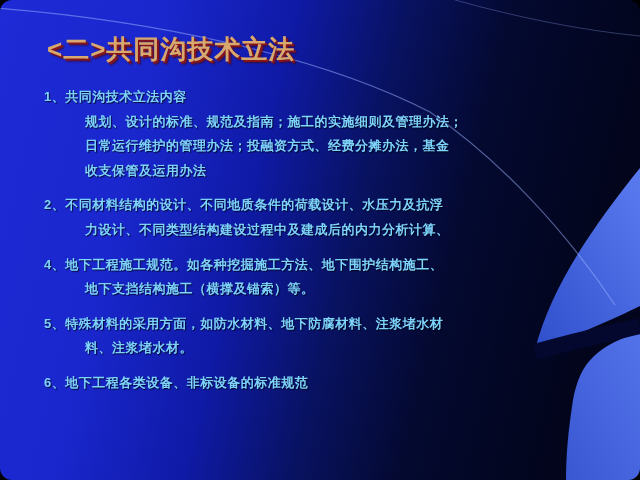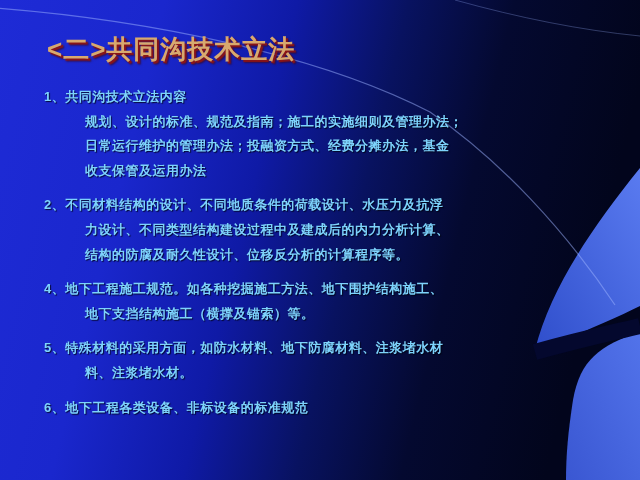--- a/index.html
+++ b/index.html
@@ -1,20 +1,21 @@
 <!DOCTYPE html>
 <html><head>
 <meta charset="utf-8">
 <style>
   html,body{margin:0;padding:0;background:#000;}
   .slide{
     position:relative;
     width:640px;height:480px;
     overflow:hidden;
     font-family:"Liberation Sans", sans-serif;
+    border-radius:12px;
   }
   .bg{position:absolute;left:0;top:0;width:640px;height:480px;display:block;}
   .title{
     position:absolute;
     left:47px;top:32px;
     margin:0;
     font-size:26px;
     font-weight:bold;
     letter-spacing:1px;
     color:#d8a96e;
@@ -77,21 +78,20 @@
 
   <h1 class="title">&lt;二&gt;共同沟技术立法</h1>
 
   <div class="content" id="content">
       <div class="line indent-0">1、共同沟技术立法内容</div>
       <div class="line indent-1">规划、设计的标准、规范及指南；施工的实施细则及管理办法；</div>
       <div class="line indent-1">日常运行维护的管理办法；投融资方式、经费分摊办法，基金</div>
       <div class="line indent-1">收支保管及运用办法</div>
       <div class="line indent-0 para-gap">2、不同材料结构的设计、不同地质条件的荷载设计、水压力及抗浮</div>
       <div class="line indent-1">力设计、不同类型结构建设过程中及建成后的内力分析计算、</div>
-      <div class="line indent-1">结构的防腐及耐久性设计、位移反分析的计算程序等。</div>
       <div class="line indent-0 para-gap">4、地下工程施工规范。如各种挖掘施工方法、地下围护结构施工、</div>
       <div class="line indent-1">地下支挡结构施工（横撑及锚索）等。</div>
       <div class="line indent-0 para-gap">5、特殊材料的采用方面，如防水材料、地下防腐材料、注浆堵水材</div>
       <div class="line indent-1">料、注浆堵水材。</div>
       <div class="line indent-0 para-gap">6、地下工程各类设备、非标设备的标准规范</div>
     </div>
 
 </div>
 
 </body></html>

